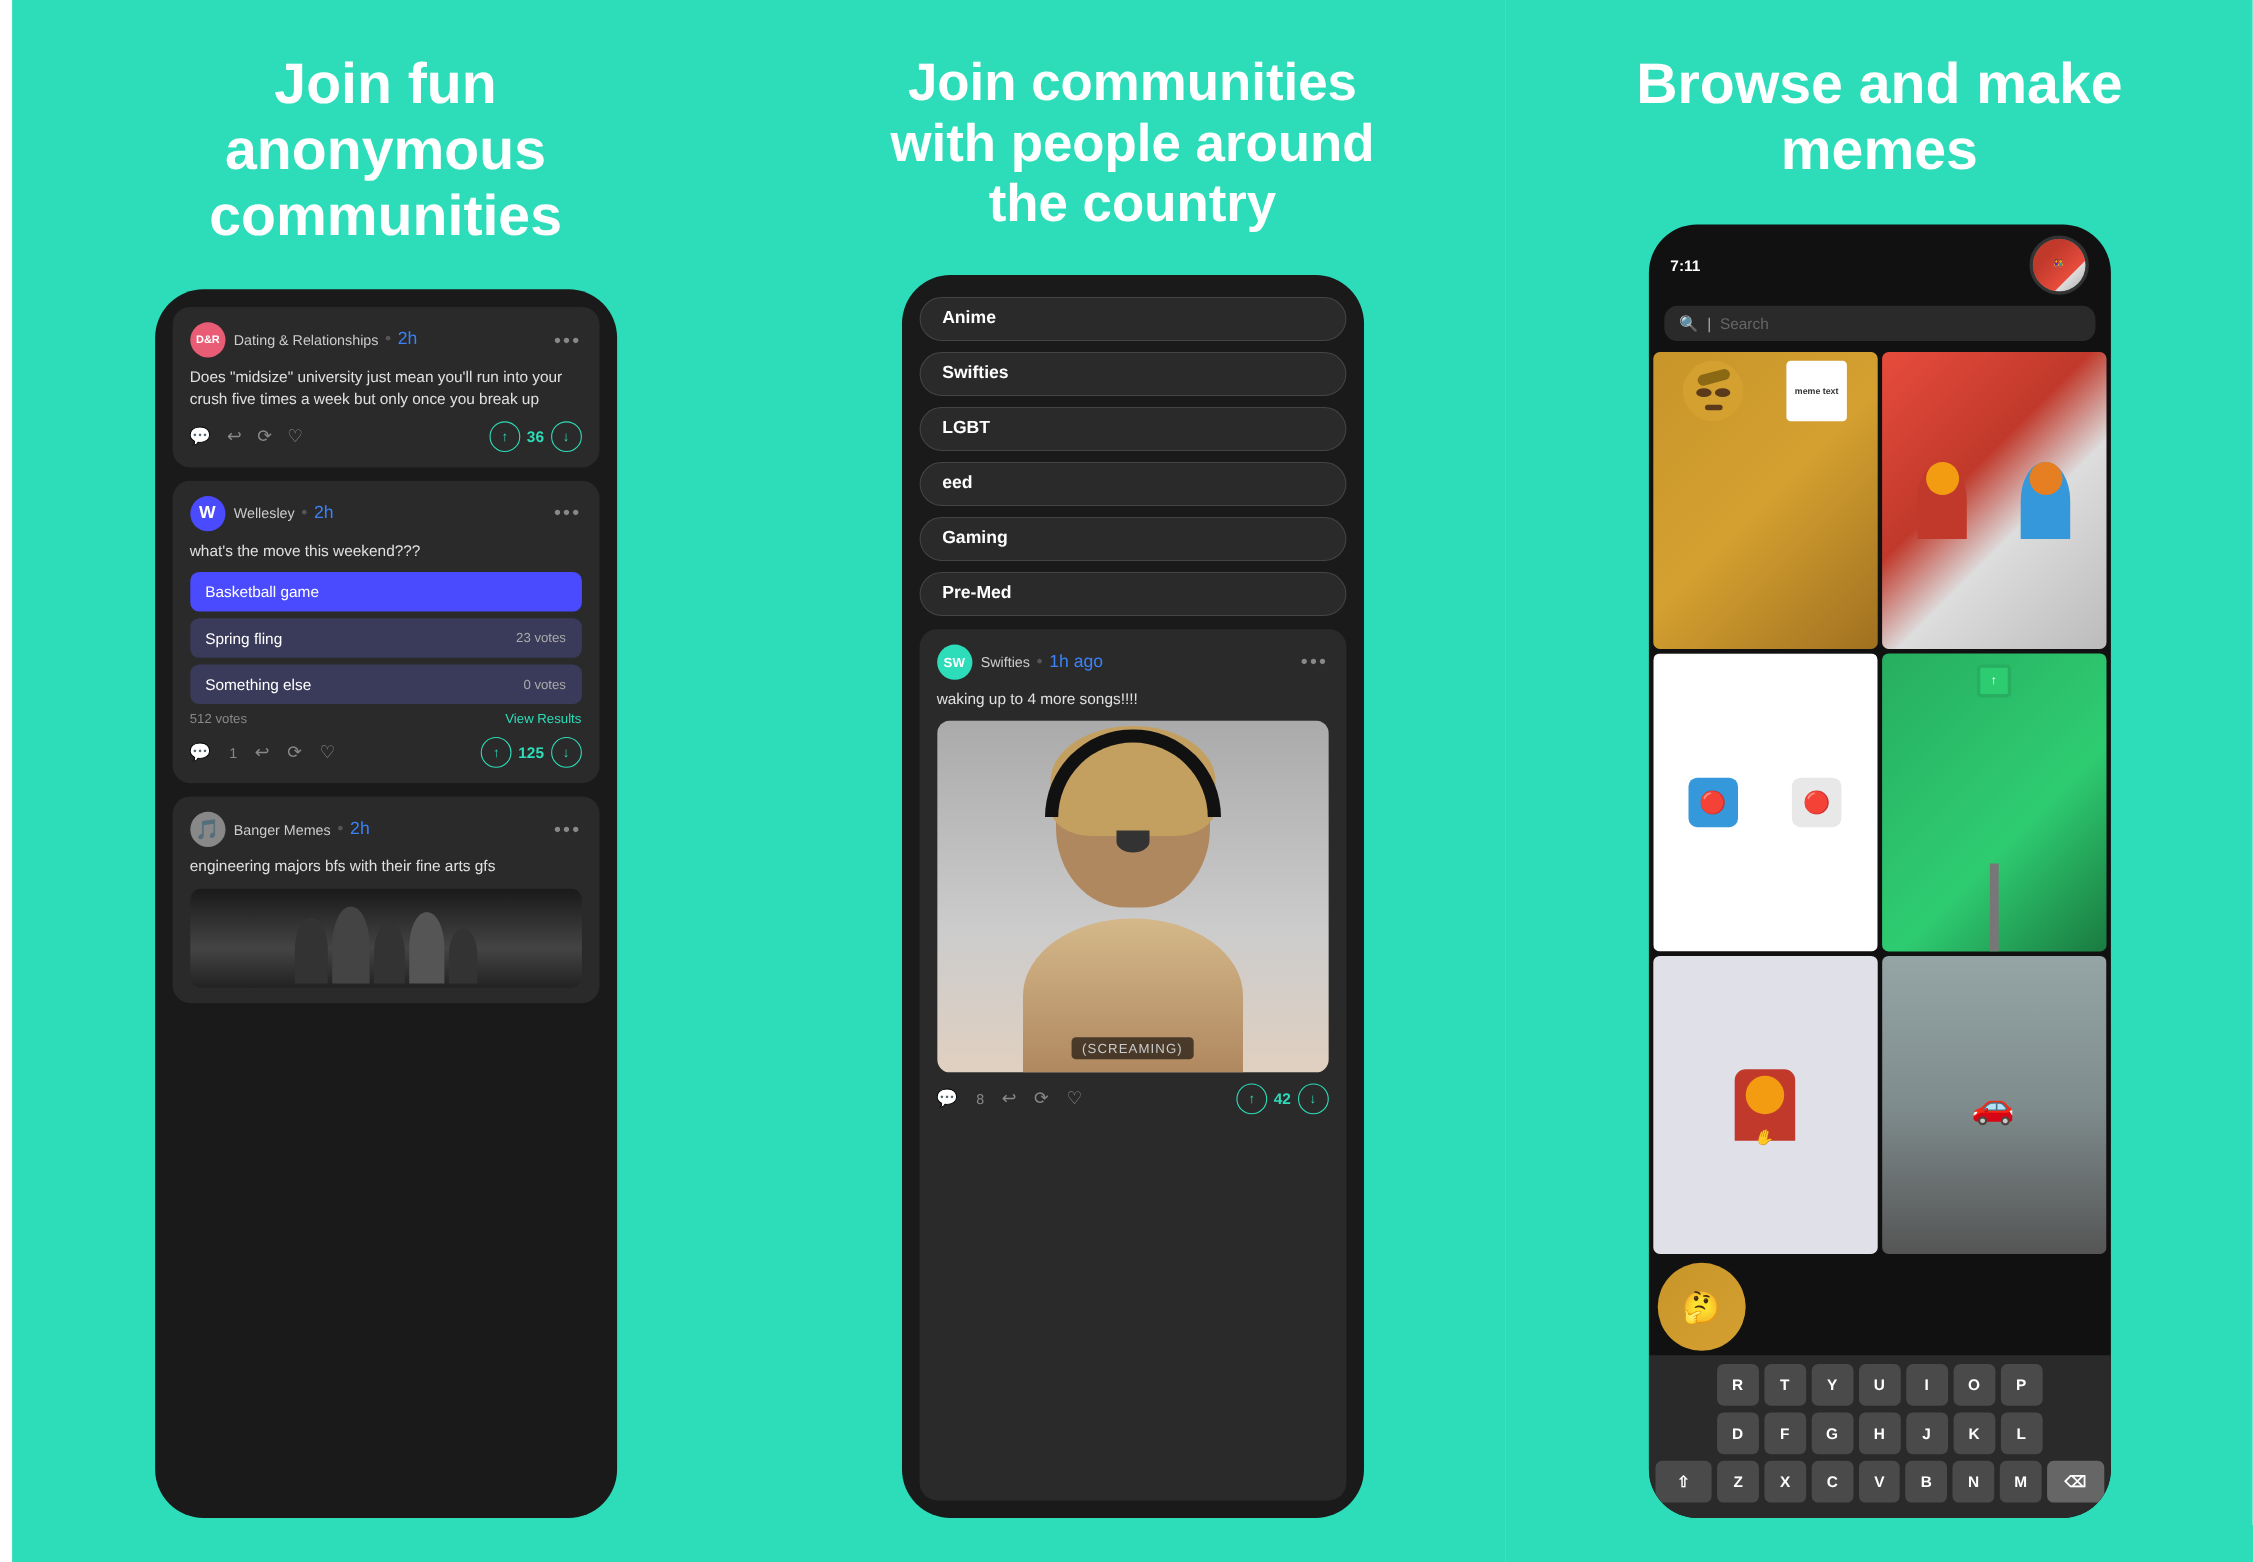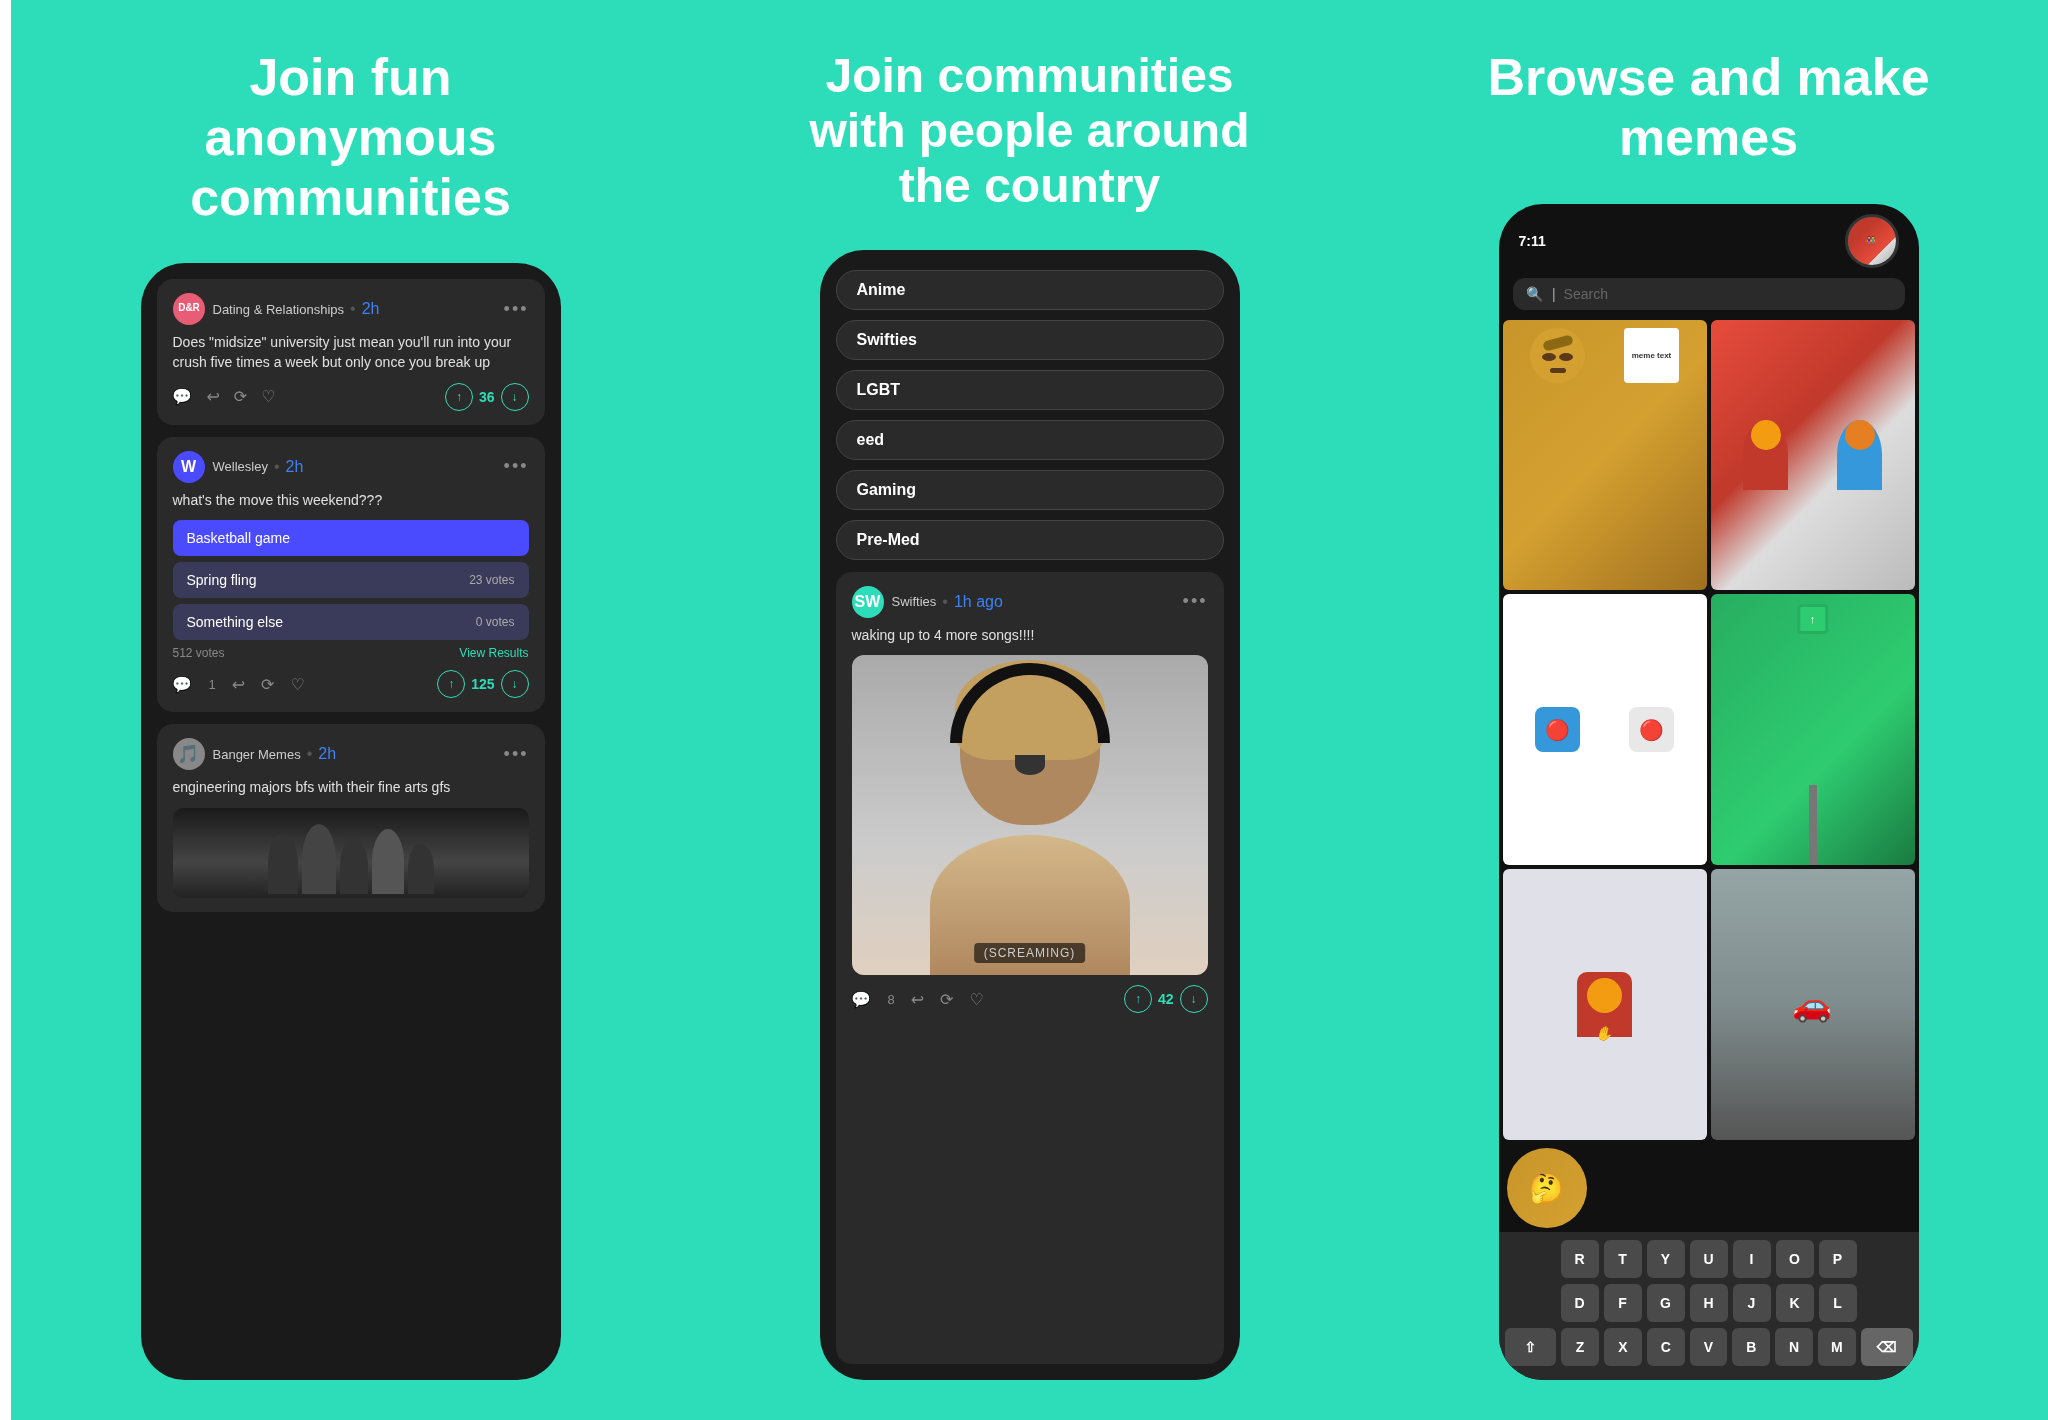--- a/index.html
+++ b/index.html
@@ -467,21 +467,21 @@
         <span class="tag-pill">Anime</span>
         <span class="tag-pill">Swifties</span>
         <span class="tag-pill">LGBT</span>
         <span class="tag-pill">eed</span>
         <span class="tag-pill">Gaming</span>
         <span class="tag-pill">Pre-Med</span>
       </div>
 
       <div class="post-card-large">
         <div class="card-header">
-          <div class="card-avatar" style="background:#2DDDB9;color:#fff;font-size:16px;font-weight:700;">SW</div>
+          <div class="card-avatar" style="background:#2DDDB9;color:#fff;font-size:12px;font-weight:700;">SW</div>
           <div class="card-meta">
             <span class="card-community">Swifties</span>
             <span style="color:#555">•</span>
             <span class="card-time">1h ago</span>
           </div>
           <span class="card-dots">•••</span>
         </div>
         <div class="card-text">waking up to 4 more songs!!!!</div>
 
         <div class="large-image">

